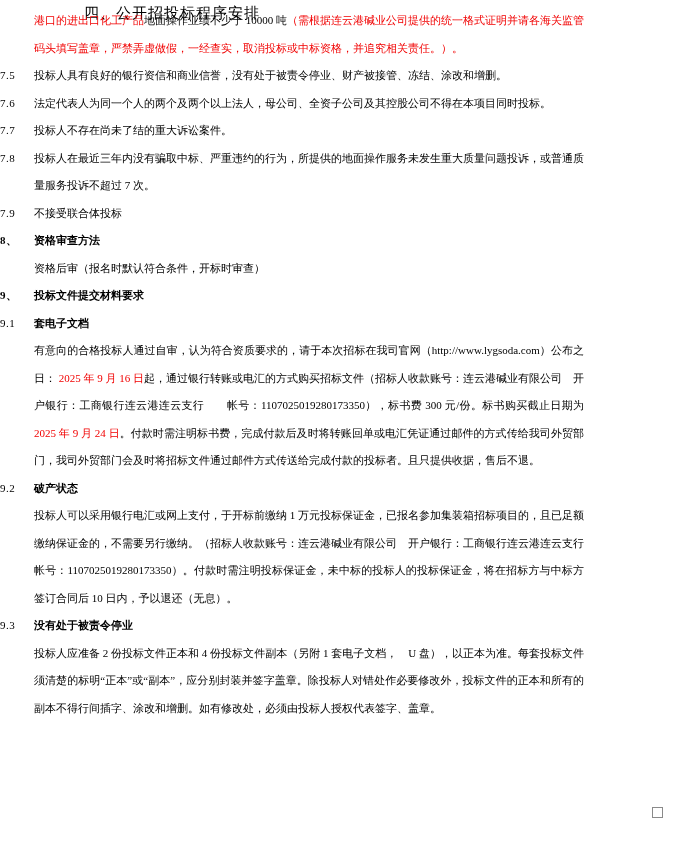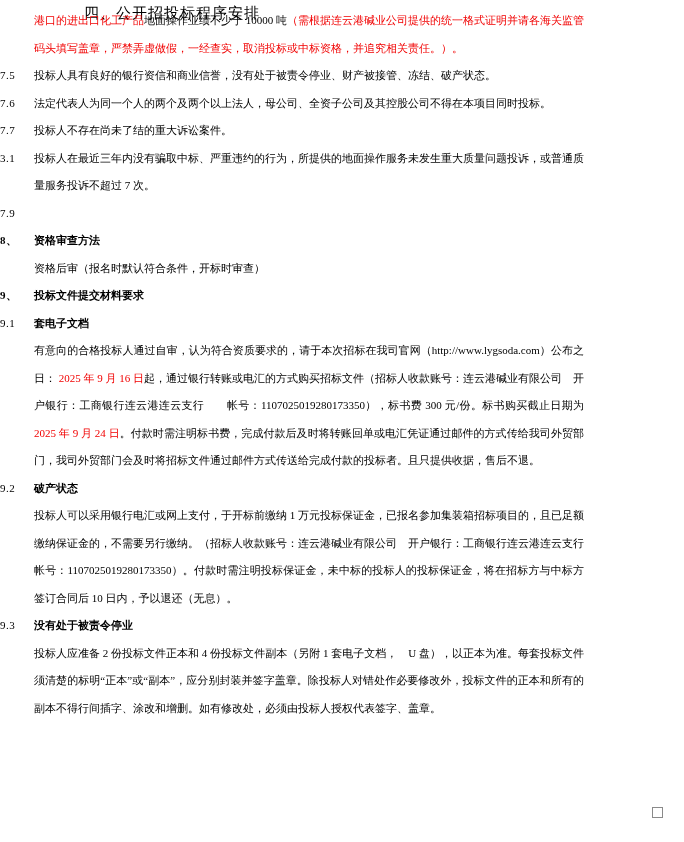--- a/index.html
+++ b/index.html
@@ -60,36 +60,37 @@
 <body>
 
 <div class="page">
   <div class="doc" id="doc-root">
       <div class="row">
         <span class="num"></span>
         <span class="txt"><span class="red">港口的进出口化工产品</span><span>地面操作业绩不少于 10000 吨</span><span class="red">（需根据连云港碱业公司提供的统一格式证明并请各海关监管码头填写盖章，严禁弄虚做假，一经查实，取消投标或中标资格，并追究相关责任。）。</span></span>
       </div>
       <div class="row">
         <span class="num">7.5</span>
-        <span class="txt"><span>投标人具有良好的银行资信和商业信誉，没有处于被责令停业、财产被接管、冻结、破产状态。</span></span>
+        <span class="txt"><span>投标人具有良好的银行资信和商业信誉，没有处于被责令停业、财产被接管、冻结、涂改和增删。</span></span>
       </div>
       <div class="row">
         <span class="num">7.6</span>
         <span class="txt"><span>法定代表人为同一个人的两个及两个以上法人，母公司、全资子公司及其控股公司不得在本项目同时投标。</span></span>
       </div>
       <div class="row">
         <span class="num">7.7</span>
         <span class="txt"><span>投标人不存在尚未了结的重大诉讼案件。</span></span>
       </div>
       <div class="row">
-        <span class="num">3.1</span>
+        <span class="num">7.8</span>
         <span class="txt"><span>投标人在最近三年内没有骗取中标、严重违约的行为，所提供的地面操作服务未发生重大质量问题投诉，或普通质量服务投诉不超过 7 次。</span></span>
       </div>
       <div class="row">
         <span class="num">7.9</span>
+        <span class="txt"><span>不接受联合体投标</span></span>
       </div>
       <div class="row">
         <span class="num bold">8、</span>
         <span class="txt bold"><span>资格审查方法</span></span>
       </div>
       <div class="row">
         <span class="num"></span>
         <span class="txt"><span>资格后审（报名时默认符合条件，开标时审查）</span></span>
       </div>
       <div class="row">

